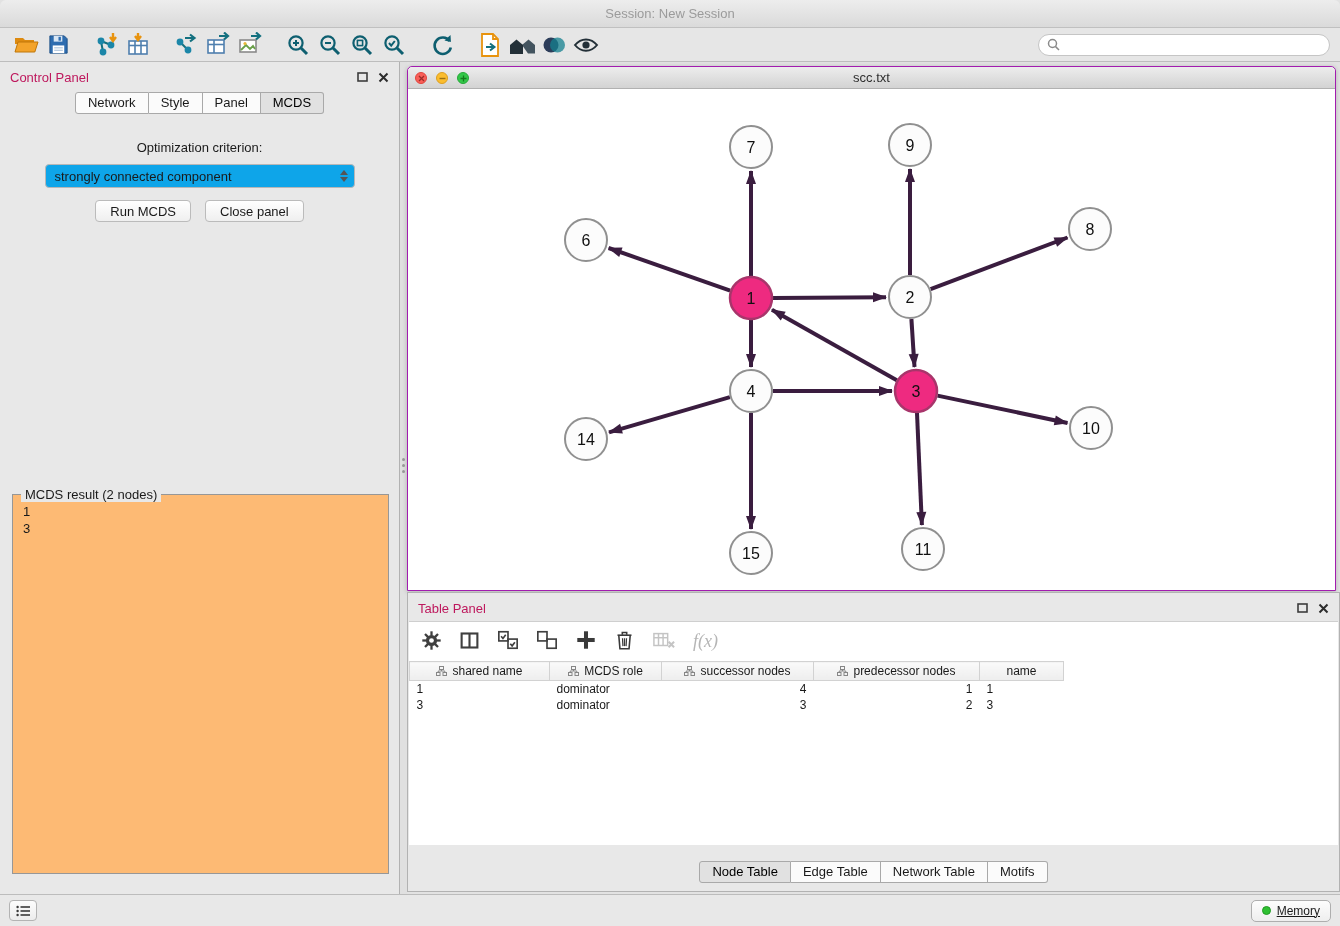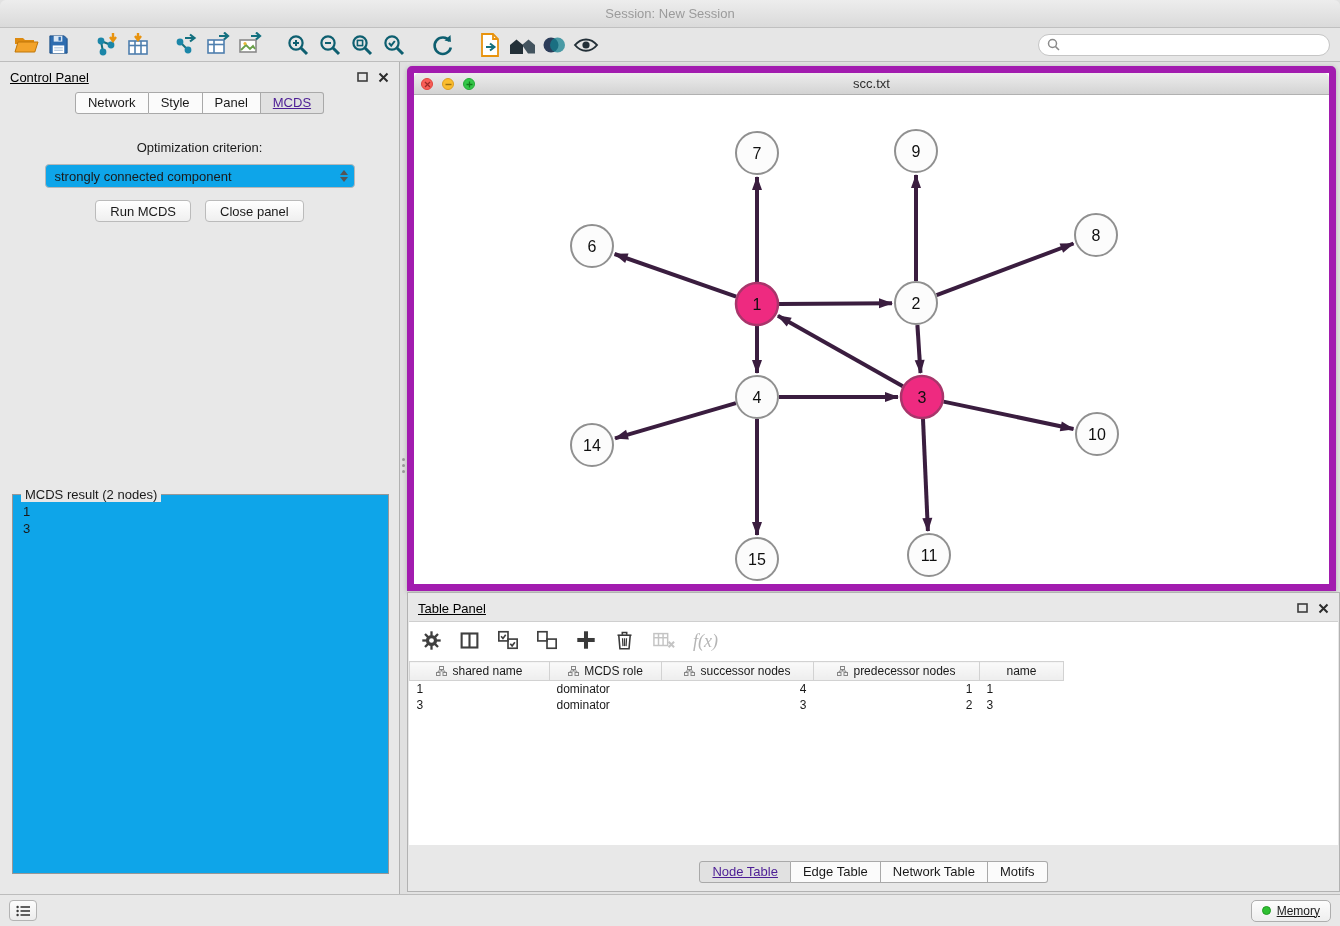--- a/index.html
+++ b/index.html
@@ -19,50 +19,50 @@
   .tb-btn { width:32px; height:30px; display:flex; align-items:center; justify-content:center; cursor:default; }
   .gap { margin-left:16px; }
   .tb-search { margin-left:auto; width:292px; height:22px; background:#fff; border:1px solid #c5c5c5;
     border-radius:12px; display:flex; align-items:center; padding:0 8px; gap:5px; }
   .tb-search input { border:none; outline:none; flex:1; font-size:12px; font-family:inherit; background:transparent; }
 
   
   .control-panel { position:absolute; left:0; top:62px; width:400px; bottom:32px;
     background:#e8e8e8; border-right:1px solid #b2b2b2; }
   .panel-header { height:30px; display:flex; align-items:center; padding:0 10px; }
-  .panel-header .title { color:#000000;text-decoration:underline; }
+  .panel-header .title { color:#be185d; }
   .panel-btns { margin-left:auto; display:flex; gap:10px; align-items:center; }
   .cp-tabs { display:flex; justify-content:center; }
   .seg-tab { border:1px solid #a9a9a9; border-left:none; background:#fbfbfb; padding:2px 12px;
     font-size:13px; line-height:16px; }
   .seg-tab:first-child { border-left:1px solid #a9a9a9; border-radius:3px 0 0 3px; }
   .seg-tab:last-child { border-radius:0 3px 3px 0; }
-  .seg-tab.selected { background:#e1e1e1; color:#4c1d95;text-decoration:underline; }
+  .seg-tab.selected { background:#e1e1e1; color:#000000; }
   .cp-opt-label { text-align:center; margin-top:26px; }
   .cp-select { margin:9px auto 0; width:310px; height:24px; background:#0ea5e9; border:1px solid #b7b7b7;
     border-radius:4px; display:flex; align-items:center; padding:0 6px 0 9px; }
   .stepper { margin-left:auto; display:flex; flex-direction:column; gap:2px; align-items:center; }
   .tri-up { width:0; height:0; border-left:4px solid transparent; border-right:4px solid transparent; border-bottom:5px solid #555; }
   .tri-down { width:0; height:0; border-left:4px solid transparent; border-right:4px solid transparent; border-top:5px solid #555; }
   .cp-buttons { display:flex; justify-content:center; gap:14px; margin-top:12px; }
   .btn { height:22px; padding:0 14px; background:linear-gradient(#ffffff,#efefef);
     border:1px solid #bbb; border-radius:4px; font-size:13px; display:flex; align-items:center; }
   .result-box { position:absolute; left:12px; right:10px; top:432px; bottom:20px;
-    border:1px solid #979797; background:#0ea5e9; }
+    border:1px solid #979797; background:#fdba74; }
   .result-legend { position:absolute; top:-8px; left:8px; background:#e8e8e8; padding:0 4px; font-size:13px; }
   .result-content { padding:8px 10px; font-size:13px; line-height:17px; }
 
   
   .v-divider { position:absolute; left:400px; top:62px; width:7px; bottom:32px; background:#e0e0e0; }
   .grip { position:absolute; left:2px; top:396px; display:flex; flex-direction:column; gap:3px; }
   .grip i { width:3px; height:3px; border-radius:50%; background:#9a9a9a; display:block; }
 
   
   .network-window { position:absolute; left:407px; top:66px; width:929px; height:525px;
-    background:#fff; border:7px solid #a21caf; border-radius:5px 5px 0 0;
+    background:#fff; border:1px solid #a21caf; border-radius:5px 5px 0 0;
     box-shadow:0 1px 5px rgba(0,0,0,.22); }
   .nw-titlebar { height:22px; background:linear-gradient(#ededed,#d3d3d3); border-bottom:1px solid #b1b1b1;
     border-radius:5px 5px 0 0; position:relative; display:flex; align-items:center; justify-content:center;
     font-size:13px; color:#2e2e2e; }
   .traffic { position:absolute; left:7px; top:5px; display:flex; gap:9px; }
   .light { width:12px; height:12px; border-radius:50%; display:flex; align-items:center; justify-content:center; }
   .light.red { background:#f95f58; border:1px solid #e0443e; }
   .light.yellow { background:#fbbd2e; border:1px solid #dd9f22; }
   .light.green { background:#33c748; border:1px solid #27a83a; }
   .nw-canvas { display:block; }

